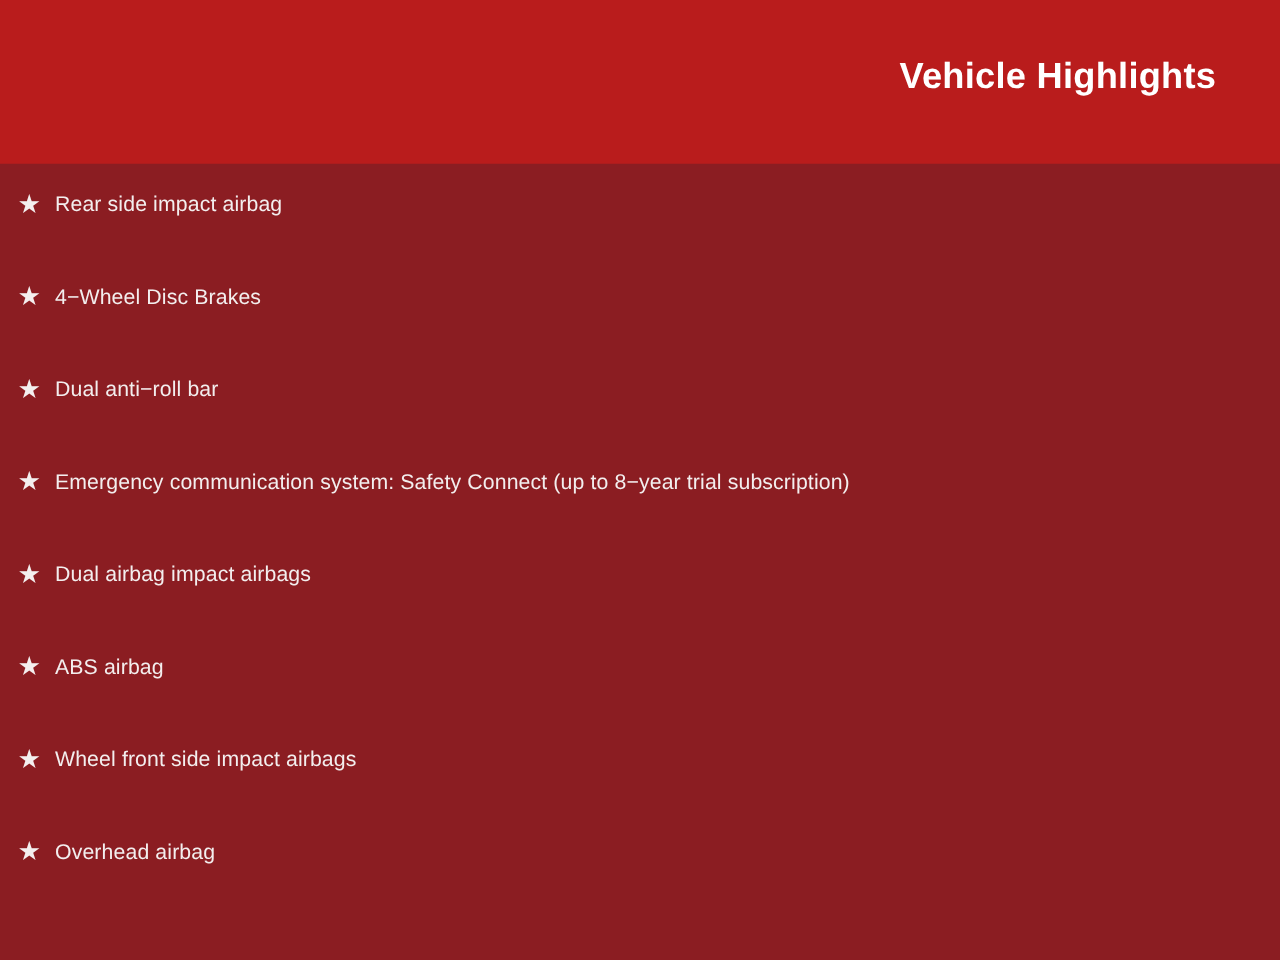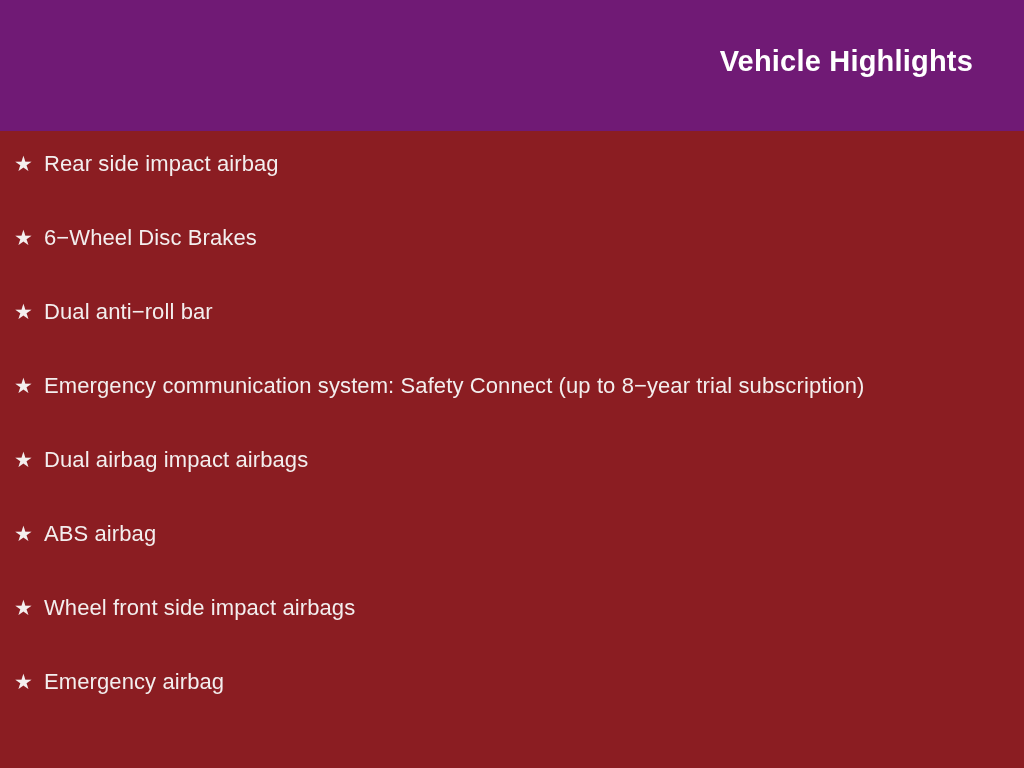--- a/index.html
+++ b/index.html
@@ -22,21 +22,21 @@
     box-sizing: border-box;
   }
 
   
   #header {
     position: absolute;
     left: 0;
     top: 0;
     width: 1024px;
     height: 131px;
-    background: #701a75;
+    background: #b91c1c;
     box-sizing: border-box;
   }
 
   #header-title {
     position: absolute;
     right: 51px;
     top: 46px;
     font-size: 29px;
     font-weight: bold;
     letter-spacing: 0.2px;
@@ -67,21 +67,21 @@
     width: 30px;
     font-size: 21px;
     line-height: 34px;
     color: #f4efef;
     text-align: left;
     user-select: none;
   }
 
   .feature-text {
     flex: 1 1 auto;
-    font-size: 22px;
+    font-size: 17px;
     line-height: 34px;
     color: #f3eeee;
     max-width: 910px;
     letter-spacing: 0.1px;
     font-weight: normal;
   }
 </style>
 </head>
 <body>
 
@@ -93,21 +93,21 @@
 
   <div id="feature-list">
 
     <div class="feature-item">
       <span class="bullet-star">★</span>
       <span class="feature-text">Rear side impact airbag</span>
     </div>
 
     <div class="feature-item">
       <span class="bullet-star">★</span>
-      <span class="feature-text">6−Wheel Disc Brakes</span>
+      <span class="feature-text">4−Wheel Disc Brakes</span>
     </div>
 
     <div class="feature-item">
       <span class="bullet-star">★</span>
       <span class="feature-text">Dual anti−roll bar</span>
     </div>
 
     <div class="feature-item">
       <span class="bullet-star">★</span>
       <span class="feature-text">Emergency communication system: Safety Connect (up to 8−year trial subscription)</span>
@@ -123,17 +123,17 @@
       <span class="feature-text">ABS airbag</span>
     </div>
 
     <div class="feature-item">
       <span class="bullet-star">★</span>
       <span class="feature-text">Wheel front side impact airbags</span>
     </div>
 
     <div class="feature-item">
       <span class="bullet-star">★</span>
-      <span class="feature-text">Emergency airbag</span>
+      <span class="feature-text">Overhead airbag</span>
     </div>
 
   </div>
 </div>
 
 </body></html>

